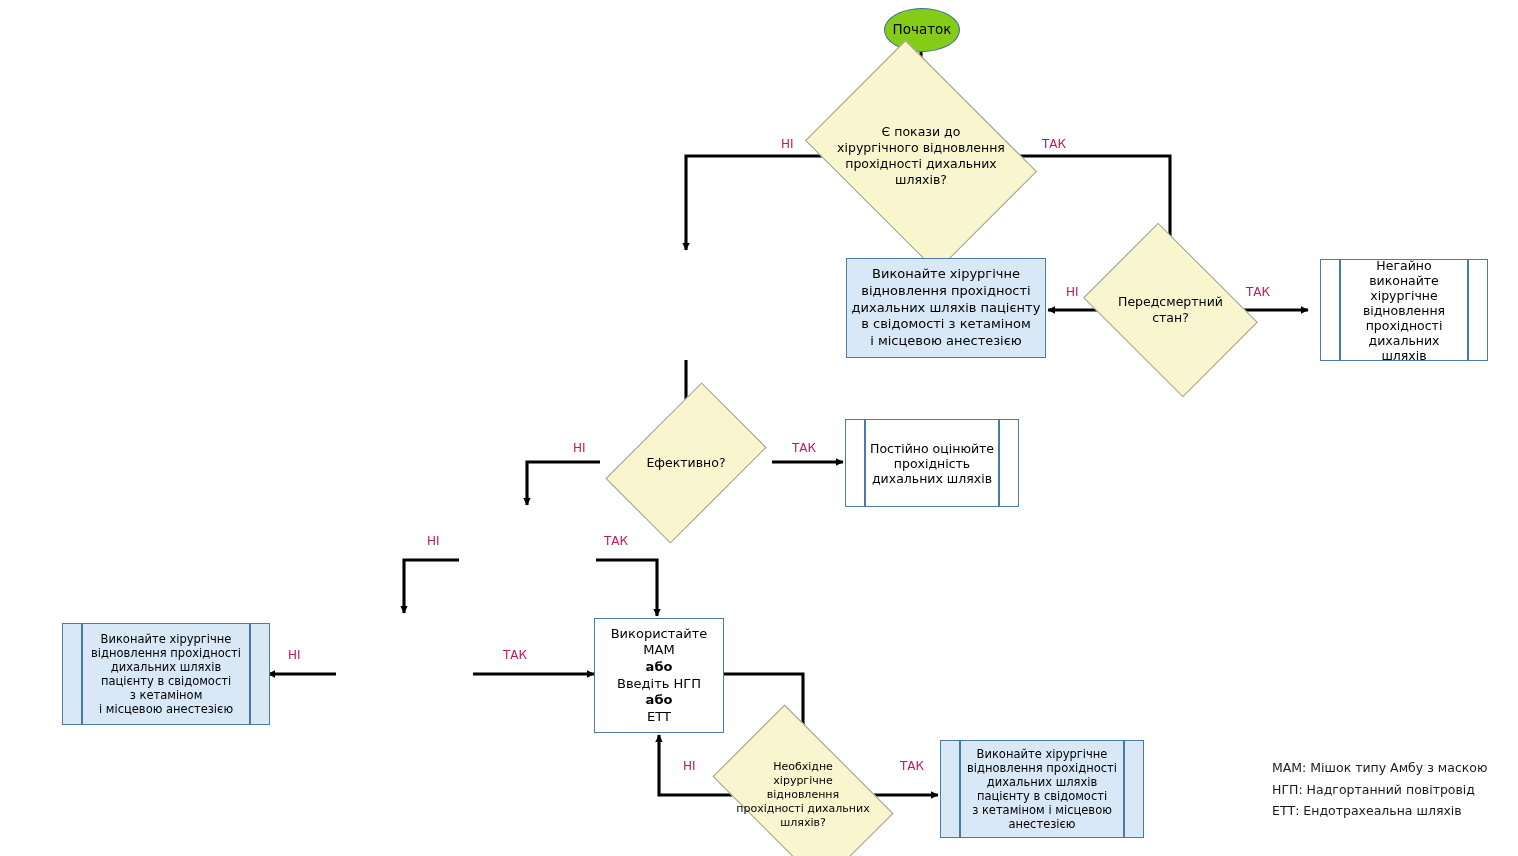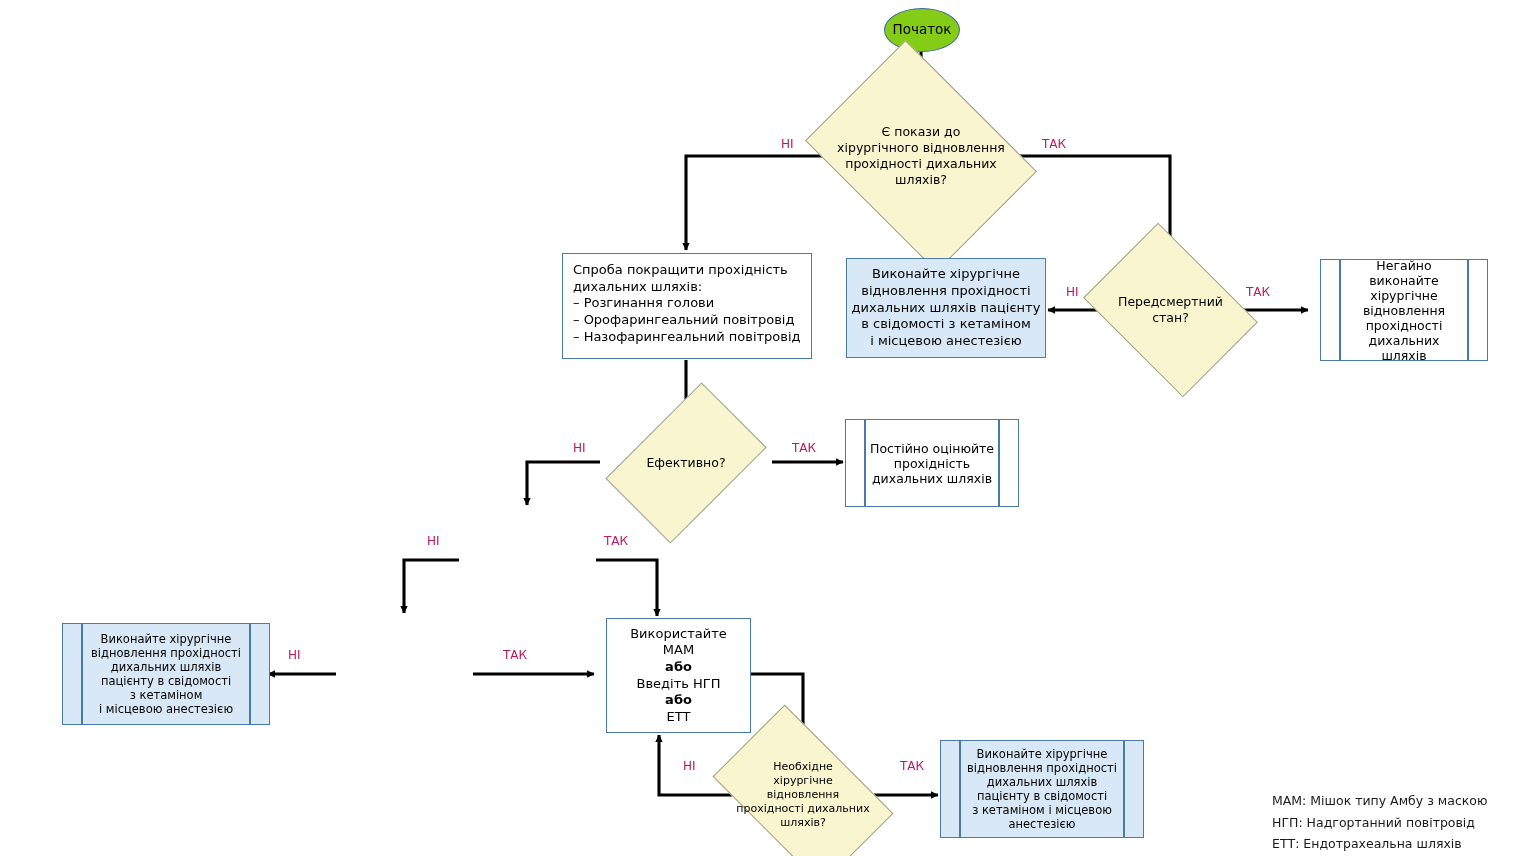--- a/index.html
+++ b/index.html
@@ -172,29 +172,20 @@
     <div class="dtext">
       <div>Є покази до</div>
       <div>хірургічного відновлення</div>
       <div>прохідності дихальних</div>
       <div>шляхів?</div>
     </div>
   </div>
   <div class="elabel" style="left:781px;top:137px;">НІ</div>
   <div class="elabel" style="left:1042px;top:137px;">ТАК</div>
 
-  <div class="node process leftalign" style="left:562px;top:253px;width:250px;height:106px;">
-    <div>
-      <div>Спроба покращити прохідність</div>
-      <div>дихальних шляхів:</div>
-      <div>– Розгинання голови</div>
-      <div>– Орофарингеальний повітровід</div>
-      <div>– Назофарингеальний повітровід</div>
-    </div>
-  </div>
 
   <div class="node process blue" style="left:846px;top:258px;width:200px;height:100px;">
     <div>
       <div>Виконайте хірургічне</div>
       <div>відновлення прохідності</div>
       <div>дихальних шляхів пацієнту</div>
       <div>в свідомості з кетаміном</div>
       <div>і місцевою анестезією</div>
     </div>
   </div>
@@ -246,21 +237,21 @@
     <div class="ptext" style="font-size:11.5px;">
       <div>Виконайте хірургічне</div>
       <div>відновлення прохідності</div>
       <div>дихальних шляхів</div>
       <div>пацієнту в свідомості</div>
       <div>з кетаміном</div>
       <div>і місцевою анестезією</div>
     </div>
   </div>
 
-  <div class="node process" style="left:594px;top:618px;width:145px;height:115px;margin-left:12px;">
+  <div class="node process" style="left:594px;top:618px;width:130px;height:115px;">
     <div>
       <div>Використайте</div>
       <div>МАМ</div>
       <div class="b">або</div>
       <div>Введіть НГП</div>
       <div class="b">або</div>
       <div>ЕТТ</div>
     </div>
   </div>
 
@@ -280,19 +271,19 @@
     <div class="ptext" style="font-size:11.5px;">
       <div>Виконайте хірургічне</div>
       <div>відновлення прохідності</div>
       <div>дихальних шляхів</div>
       <div>пацієнту в свідомості</div>
       <div>з кетаміном і місцевою</div>
       <div>анестезією</div>
     </div>
   </div>
 
-  <div class="legend" style="left:1272px;top:790px;">
+  <div class="legend" style="left:1272px;top:757px;">
     <div>МАМ: Мішок типу Амбу з маскою</div>
     <div>НГП: Надгортанний повітровід</div>
     <div>ЕТТ: Ендотрахеальна шляхів</div>
   </div>
 
 </div>
 
 </body></html>

